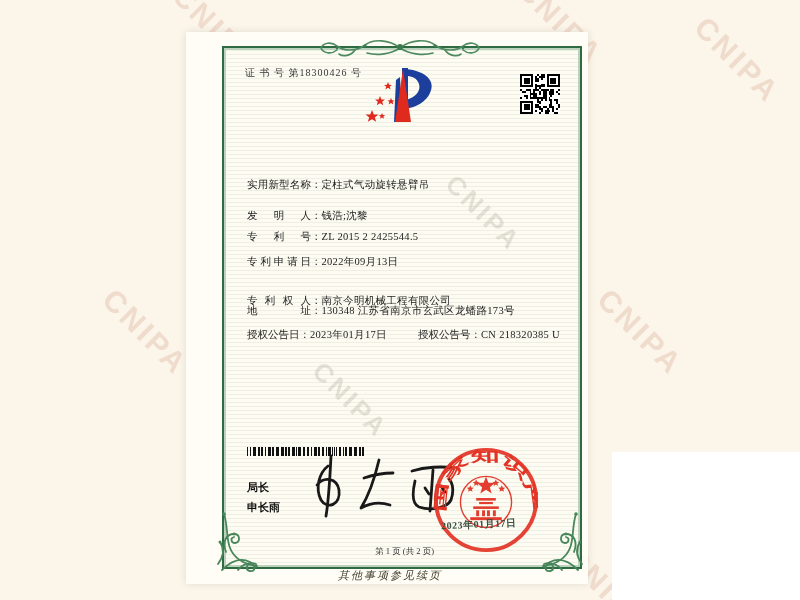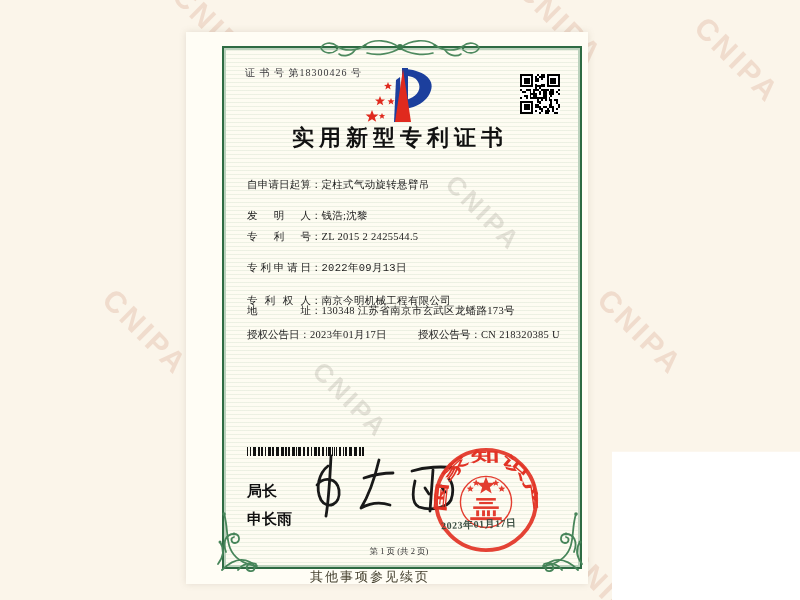--- a/index.html
+++ b/index.html
@@ -27,28 +27,28 @@
   .title{left:250px;top:123px;width:300px;text-align:center;font-size:22px;
          font-weight:bold;letter-spacing:5px;color:#111;}
   .fields{position:absolute;left:247px;top:178px;width:322px;font-size:10.5px;color:#222;}
   .frow{position:absolute;left:0;white-space:nowrap;}
   .flabel{display:inline-block;width:64px;text-align:justify;text-align-last:justify;}
   .fcolon{display:inline-block;}
   .fval{letter-spacing:0.3px;}
   .paras{position:absolute;left:247px;top:349px;width:316px;font-size:10px;
          line-height:1.66;color:#3b3b2f;font-style:italic;}
   .paras p{margin:0;text-indent:2em;}
-  .signoff{position:absolute;left:247px;top:477px;font-size:15px;font-weight:600;
+  .signoff{position:absolute;left:247px;top:477px;font-size:11px;font-weight:600;
            color:#111;line-height:1.85;font-family:"Liberation Sans","DejaVu Sans",sans-serif;}
   .seal-date{position:absolute;left:441px;top:517px;width:104px;font-size:10px;font-weight:600;
              color:#3c4f43;letter-spacing:0.5px;transform:rotate(-2.5deg);}
-  .page-info{position:absolute;left:344px;top:546px;width:110px;text-align:center;
+  .page-info{position:absolute;left:324px;top:546px;width:110px;text-align:right;
              font-size:8.5px;color:#333;}
-  .continuation{position:absolute;left:310px;top:568px;width:160px;
-             font-size:13px;letter-spacing:2px;color:#45402f;}
+  .continuation{position:absolute;left:310px;top:568px;width:160px;text-align:center;
+             font-size:11px;letter-spacing:2px;color:#45402f;font-style:italic;}
   svg{display:block;}
   .abs{position:absolute;}
 </style>
 </head>
 <body>
 
 <div class="canvas">
   <div class="photo">
 
     <div class="wm pink" style="left:215px;top:28px;">CNIPA</div>
@@ -271,33 +271,32 @@
             <rect x="16" y="2" width="3" height="3" fill="#000"></rect>
           </g>
           <g>
             <rect x="0" y="14" width="7" height="7" fill="#000"></rect>
             <rect x="1" y="15" width="5" height="5" fill="#fff"></rect>
             <rect x="2" y="16" width="3" height="3" fill="#000"></rect>
           </g>
         </svg>
     </div>
 
-    <div class="txt title">实用新型专利证书</div>
 
     <div class="fields">
       <div class="frow" style="top:0;">
-        <span class="flabel">自申请日起算</span><span class="fcolon">：</span><span class="fval">定柱式气动旋转悬臂吊</span>
+        <span class="flabel">实用新型名称</span><span class="fcolon">：</span><span class="fval">定柱式气动旋转悬臂吊</span>
       </div>
       <div class="frow" style="top:31px;">
         <span class="flabel">发明人</span><span class="fcolon">：</span><span class="fval">钱浩;沈黎</span>
       </div>
       <div class="frow" style="top:52px;">
         <span class="flabel">专利号</span><span class="fcolon">：</span><span class="fval">ZL 2015 2 2425544.5</span>
       </div>
-      <div class="frow" style="top:83px;font-family:Liberation Mono, monospace;">
+      <div class="frow" style="top:77px;">
         <span class="flabel">专利申请日</span><span class="fcolon">：</span><span class="fval">2022年09月13日</span>
       </div>
       <div class="frow" style="top:116px;">
         <span class="flabel">专利权人</span><span class="fcolon">：</span><span class="fval">南京今明机械工程有限公司</span>
       </div>
       <div class="frow" style="top:126px;">
         <span class="flabel">地址</span><span class="fcolon">：</span><span class="fval">130348 江苏省南京市玄武区龙蟠路173号</span>
       </div>
       <div class="frow" style="top:150px;">
         <span>授权公告日</span><span>：</span><span class="fval">2023年01月17日</span>

